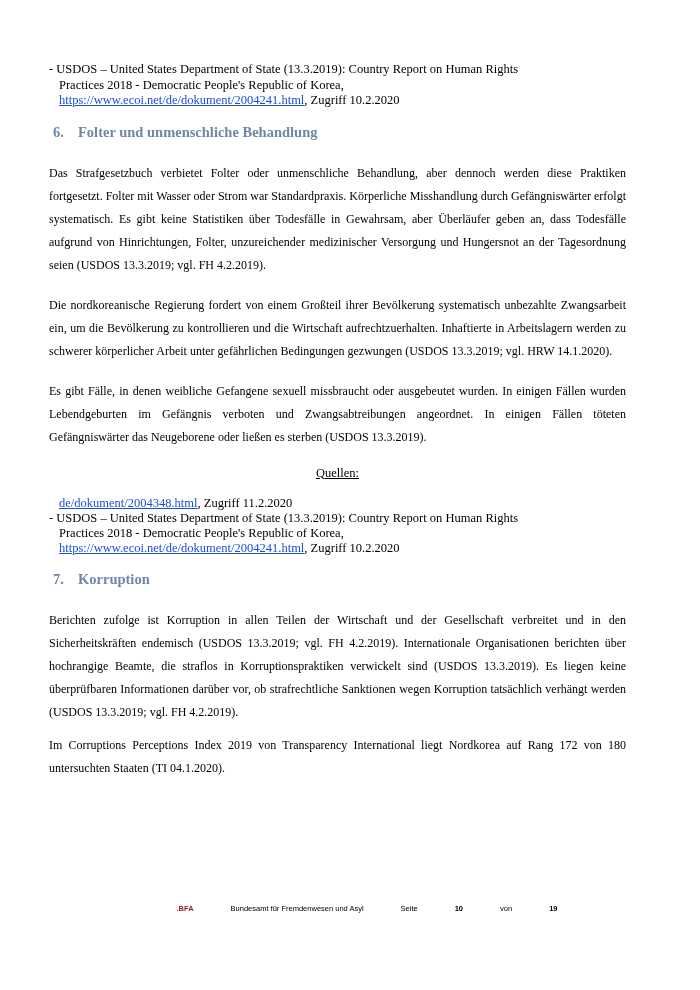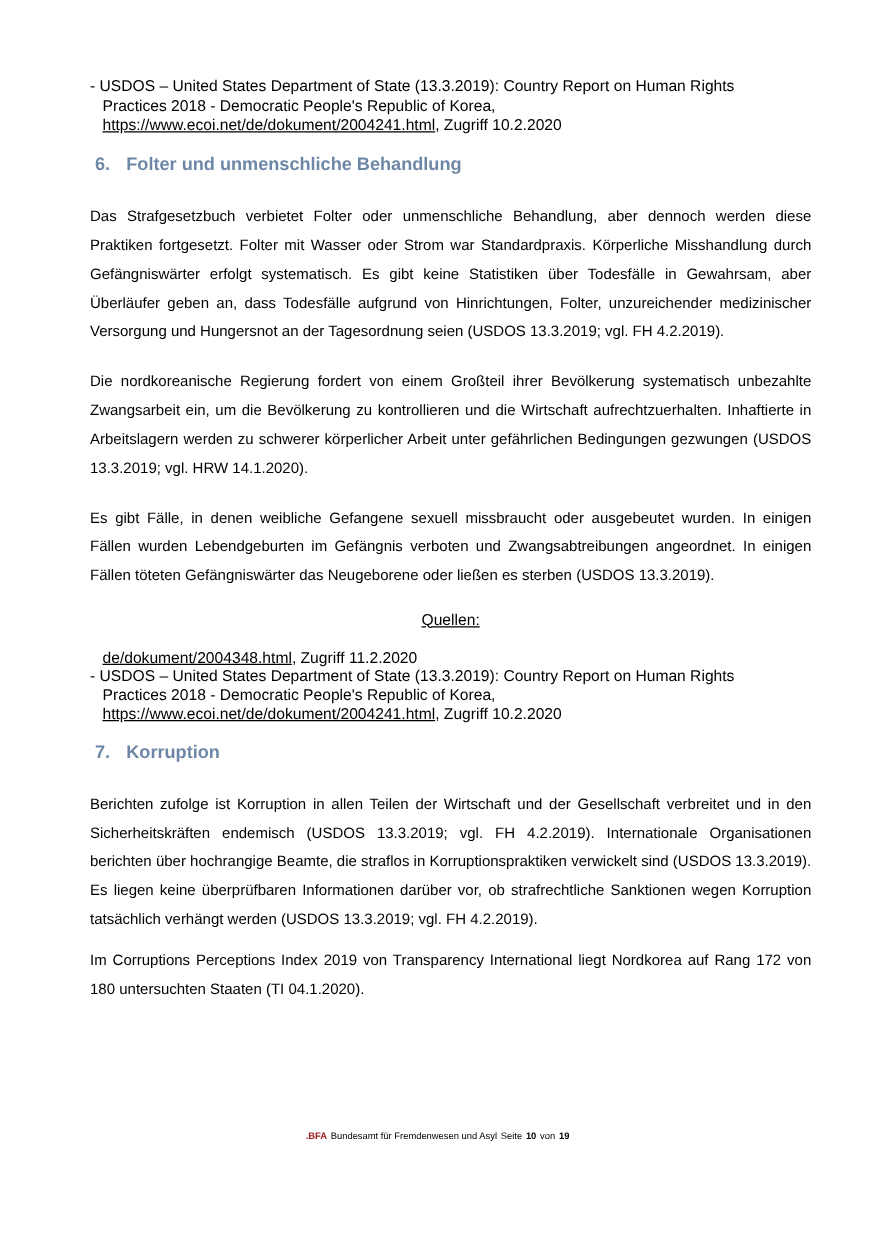--- a/index.html
+++ b/index.html
@@ -1,26 +1,26 @@
 <!DOCTYPE html>
 <html><head>
 <meta charset="utf-8">
 <style>
   html, body { margin: 0; padding: 0; background: #ffffff; }
   .page {
     position: relative; width: 700px; height: 990px;
     background: #ffffff; overflow: hidden;
     font-family: "Liberation Sans", sans-serif; color: #000000;
   }
-  .content { position: absolute; left: 72px; top: 62px; width: 577px; }
+  .content { position: absolute; left: 49px; top: 62px; width: 577px; font-family: Liberation Serif, serif; }
 
   .ref-line { font-size: 12.5px; line-height: 15.5px; white-space: nowrap; }
   .cont { padding-left: 10px; }
 
-  .link { color: #000000; text-decoration: underline; cursor: pointer; }
+  .link { color: #1d4ed8; text-decoration: underline; cursor: pointer; }
 
   .heading {
     display: flex; color: #6f87a7; font-weight: bold;
     font-size: 14.5px; line-height: 18px; margin: 14px 0 21px 0;
   }
   .heading .num { flex: 0 0 29px; padding-left: 4px; box-sizing: border-box; }
 
   .para {
     font-size: 12px; line-height: 23px; text-align: justify;
     margin: 0 0 17px 0;
@@ -32,21 +32,21 @@
     font-size: 12.5px; line-height: 15.5px; text-decoration: underline;
     margin: 6px 0 15px 0;
     text-align: center;
   }
   .src-line { font-size: 12.5px; line-height: 15px; white-space: nowrap; }
 
   .footer {
     position: absolute; left: 0; top: 904px; width: 100%;
     text-align: center; font-size: 7.5px; line-height: 10px; color: #000000;
   }
-  .footer span { margin-right: 3px; }
+  .footer span { margin-right: 3px; margin-left: 34px; }
   .footer span:last-child { margin-right: 0; }
   .footer .bfa { color: #9b1c1c; font-weight: bold; }
   .footer .bold { font-weight: bold; }
 </style>
 </head>
 <body>
 
 <div class="page">
   <div class="content">
 

